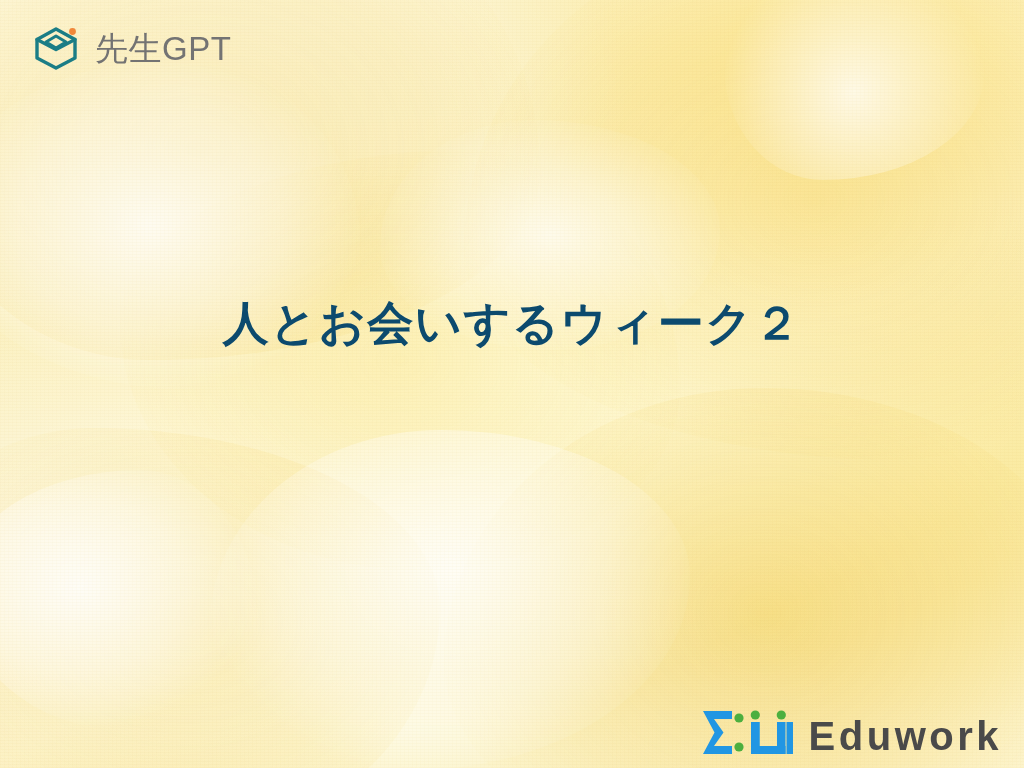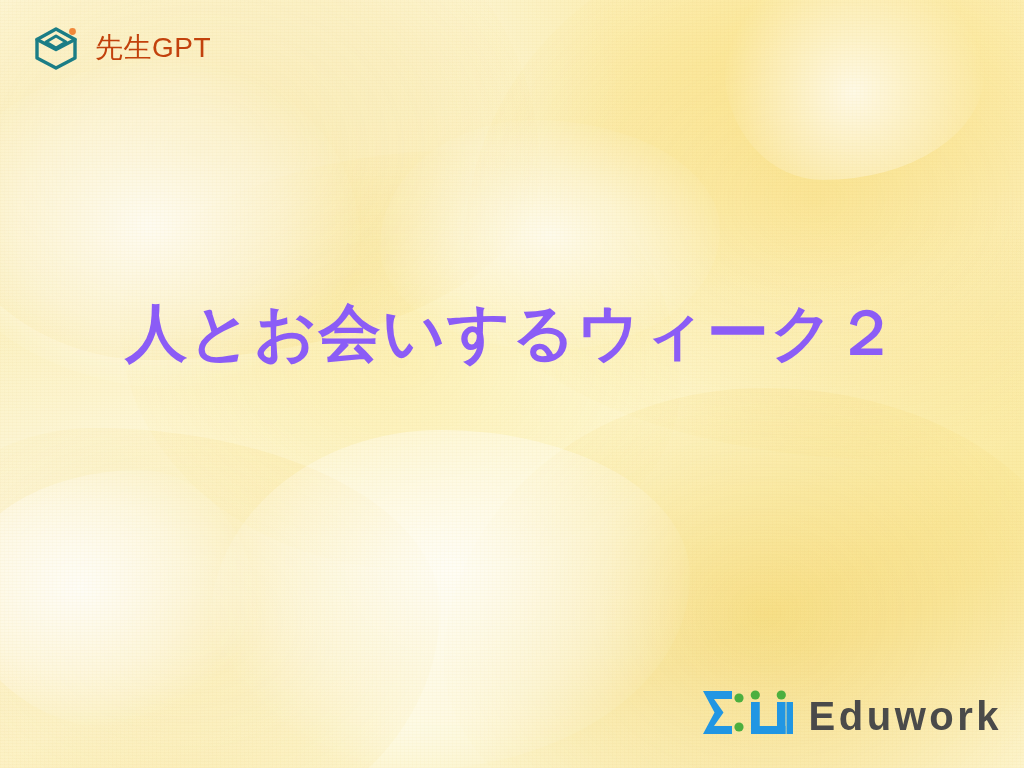--- a/index.html
+++ b/index.html
@@ -119,55 +119,55 @@
     gap: 13px;
     z-index: 5;
   }
   .brand-mark {
     width: 52px;
     height: 52px;
     display: block;
     flex: 0 0 auto;
   }
   .brand-name {
-    font-size: 28px;
+    font-size: 33px;
     line-height: 1;
     font-weight: 500;
     letter-spacing: 0.5px;
-    color: #c2410c;
+    color: #737373;
     white-space: nowrap;
     font-family: "Liberation Sans", "DejaVu Sans", sans-serif;
   }
 
   
   .title-block {
     position: absolute;
     left: 0;
     right: 0;
     top: 296px;
     text-align: center;
     z-index: 5;
     padding: 0 60px;
     box-sizing: border-box;
   }
   .title-line {
-    font-size: 62px;
+    font-size: 46px;
     line-height: 1.18;
     font-weight: 700;
-    color: #8b5cf6;
+    color: #0c4a6e;
     letter-spacing: 1.5px;
     white-space: nowrap;
     font-family: "Liberation Sans", "DejaVu Sans", sans-serif;
   }
 
   
   .eduwork {
     position: absolute;
     right: 22px;
-    bottom: 24px;
+    bottom: 4px;
     display: flex;
     align-items: center;
     gap: 16px;
     z-index: 5;
   }
   .eduwork-mark {
     width: 92px;
     height: 56px;
     display: block;
     flex: 0 0 auto;

